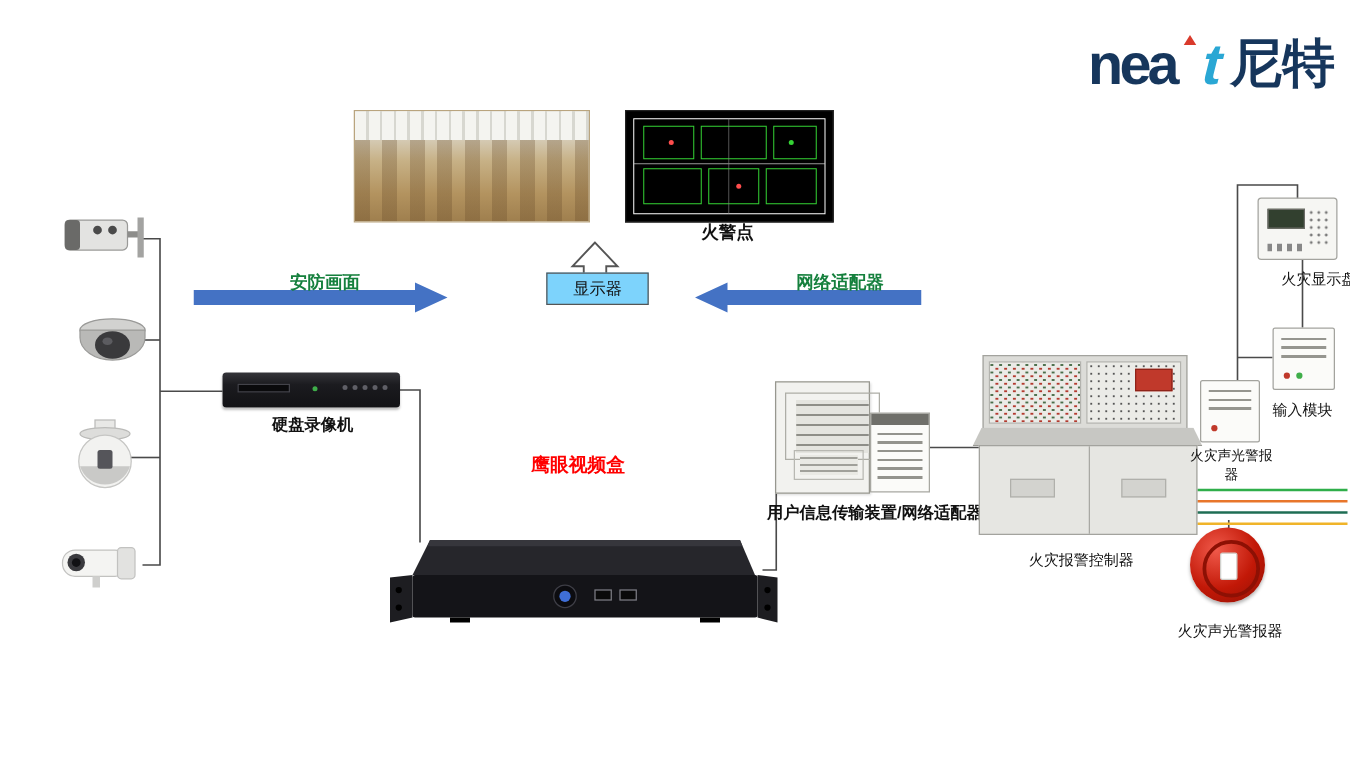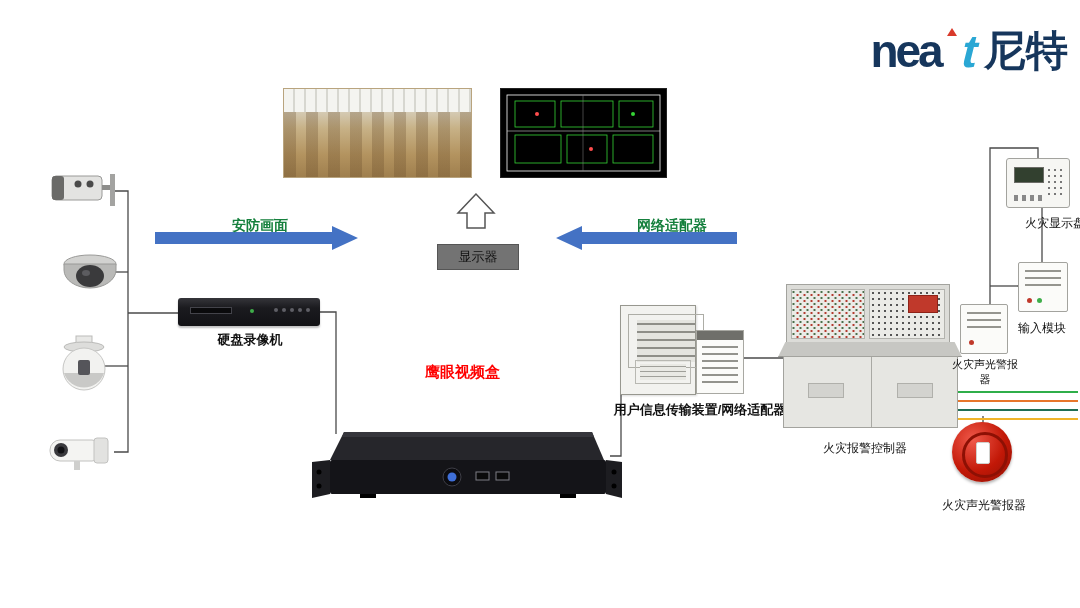--- a/index.html
+++ b/index.html
@@ -22,21 +22,21 @@
     background:
       repeating-linear-gradient(90deg,rgba(98,70,38,.28) 0 12px,rgba(0,0,0,0) 12px 22px),
       linear-gradient(180deg,#ecece8 0%,#d9d2c2 20%,#c7b186 45%,#b3935f 75%,#9f7f4e 100%);}
   .warehouse::after{content:"";position:absolute;left:0;top:0;width:100%;height:26%;
       background:repeating-linear-gradient(90deg,#f4f4f0 0 9px,#d7d7d0 9px 11px);}
   .cad{left:500px;top:88px;width:165px;height:88px;background:#000;border:1px solid #222;}
 
   .caption{position:absolute;text-align:center;font-weight:700;font-size:14px;color:#111;}
 
   
-  .monitor-box{left:437px;top:244px;width:80px;height:24px;background:#737373;border:1.5px solid #555;
+  .monitor-box{left:437px;top:218px;width:80px;height:24px;background:#7dd3fc;border:1.5px solid #555;
       display:flex;align-items:center;justify-content:center;font-size:13px;color:#111;}
 
   
   .flow-label{position:absolute;font-weight:700;font-size:14px;text-align:center;color:#15803d;}
 
   
   .dvr{left:178px;top:298px;width:142px;height:28px;border-radius:3px;
       background:linear-gradient(180deg,#35353a 0%,#1b1b1f 35%,#121215 100%);box-shadow:0 2px 2px rgba(0,0,0,.25);}
   .dvr-slot{position:absolute;left:12px;top:9px;width:40px;height:5px;background:#0a0a0c;border:1px solid #43434a;}
   .dvr-btns{position:absolute;right:10px;top:10px;display:flex;gap:4px;}
@@ -155,20 +155,21 @@
       <rect x="14" y="46" width="46" height="28" fill="none" stroke="#35d435" stroke-width="0.8"></rect>
       <rect x="66" y="46" width="40" height="28" fill="none" stroke="#35d435" stroke-width="0.8"></rect>
       <rect x="112" y="46" width="40" height="28" fill="none" stroke="#35d435" stroke-width="0.8"></rect>
       <line x1="6" y1="42" x2="159" y2="42" stroke="#cccccc" stroke-width="0.6"></line>
       <line x1="82" y1="6" x2="82" y2="82" stroke="#888888" stroke-width="0.5"></line>
       <circle cx="36" cy="25" r="2" fill="#ff4d4d"></circle>
       <circle cx="90" cy="60" r="2" fill="#ff4d4d"></circle>
       <circle cx="132" cy="25" r="2" fill="#35d435"></circle>
     </svg>
   </div>
+  <div class="abs caption" style="left:498px;top:177px;width:168px;">火警点</div>
 
   <div class="abs monitor-box">显示器</div>
 
   <div class="abs flow-label" style="left:195px;top:217px;width:130px;">安防画面</div>
   <div class="abs flow-label" style="left:612px;top:217px;width:120px;">网络适配器</div>
 
   <svg class="cam" style="left:48px;top:162px;" width="72" height="56">
     <rect x="4" y="14" width="50" height="24" rx="4" fill="#e3e3e1" stroke="#9a9a98"></rect>
     <rect x="4" y="14" width="12" height="24" rx="3" fill="#6a6a68"></rect>
     <circle cx="30" cy="22" r="3.5" fill="#4a4a4a"></circle>

